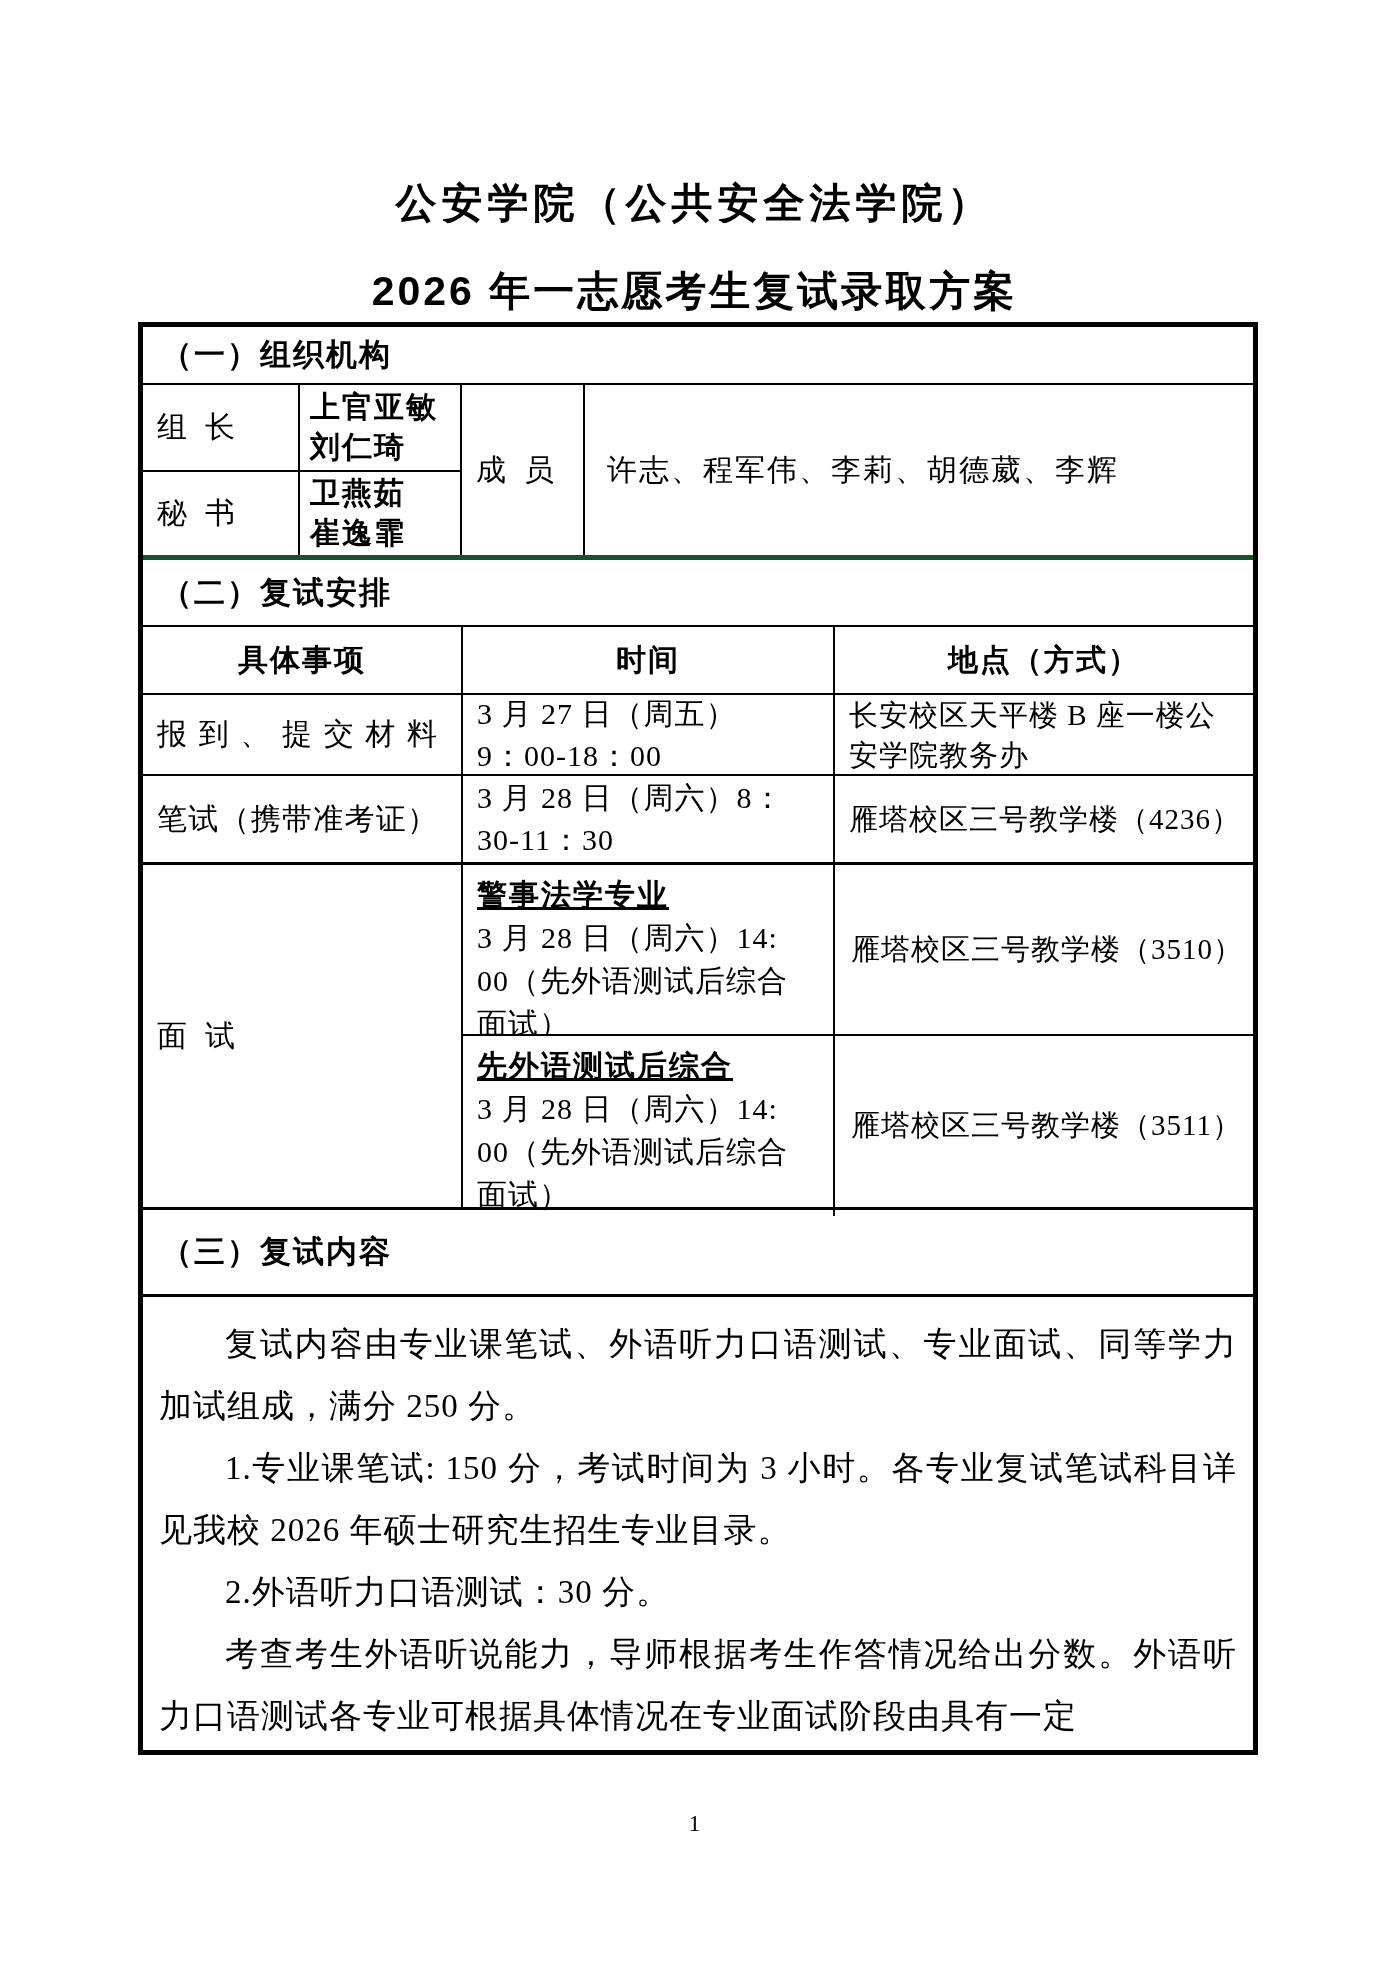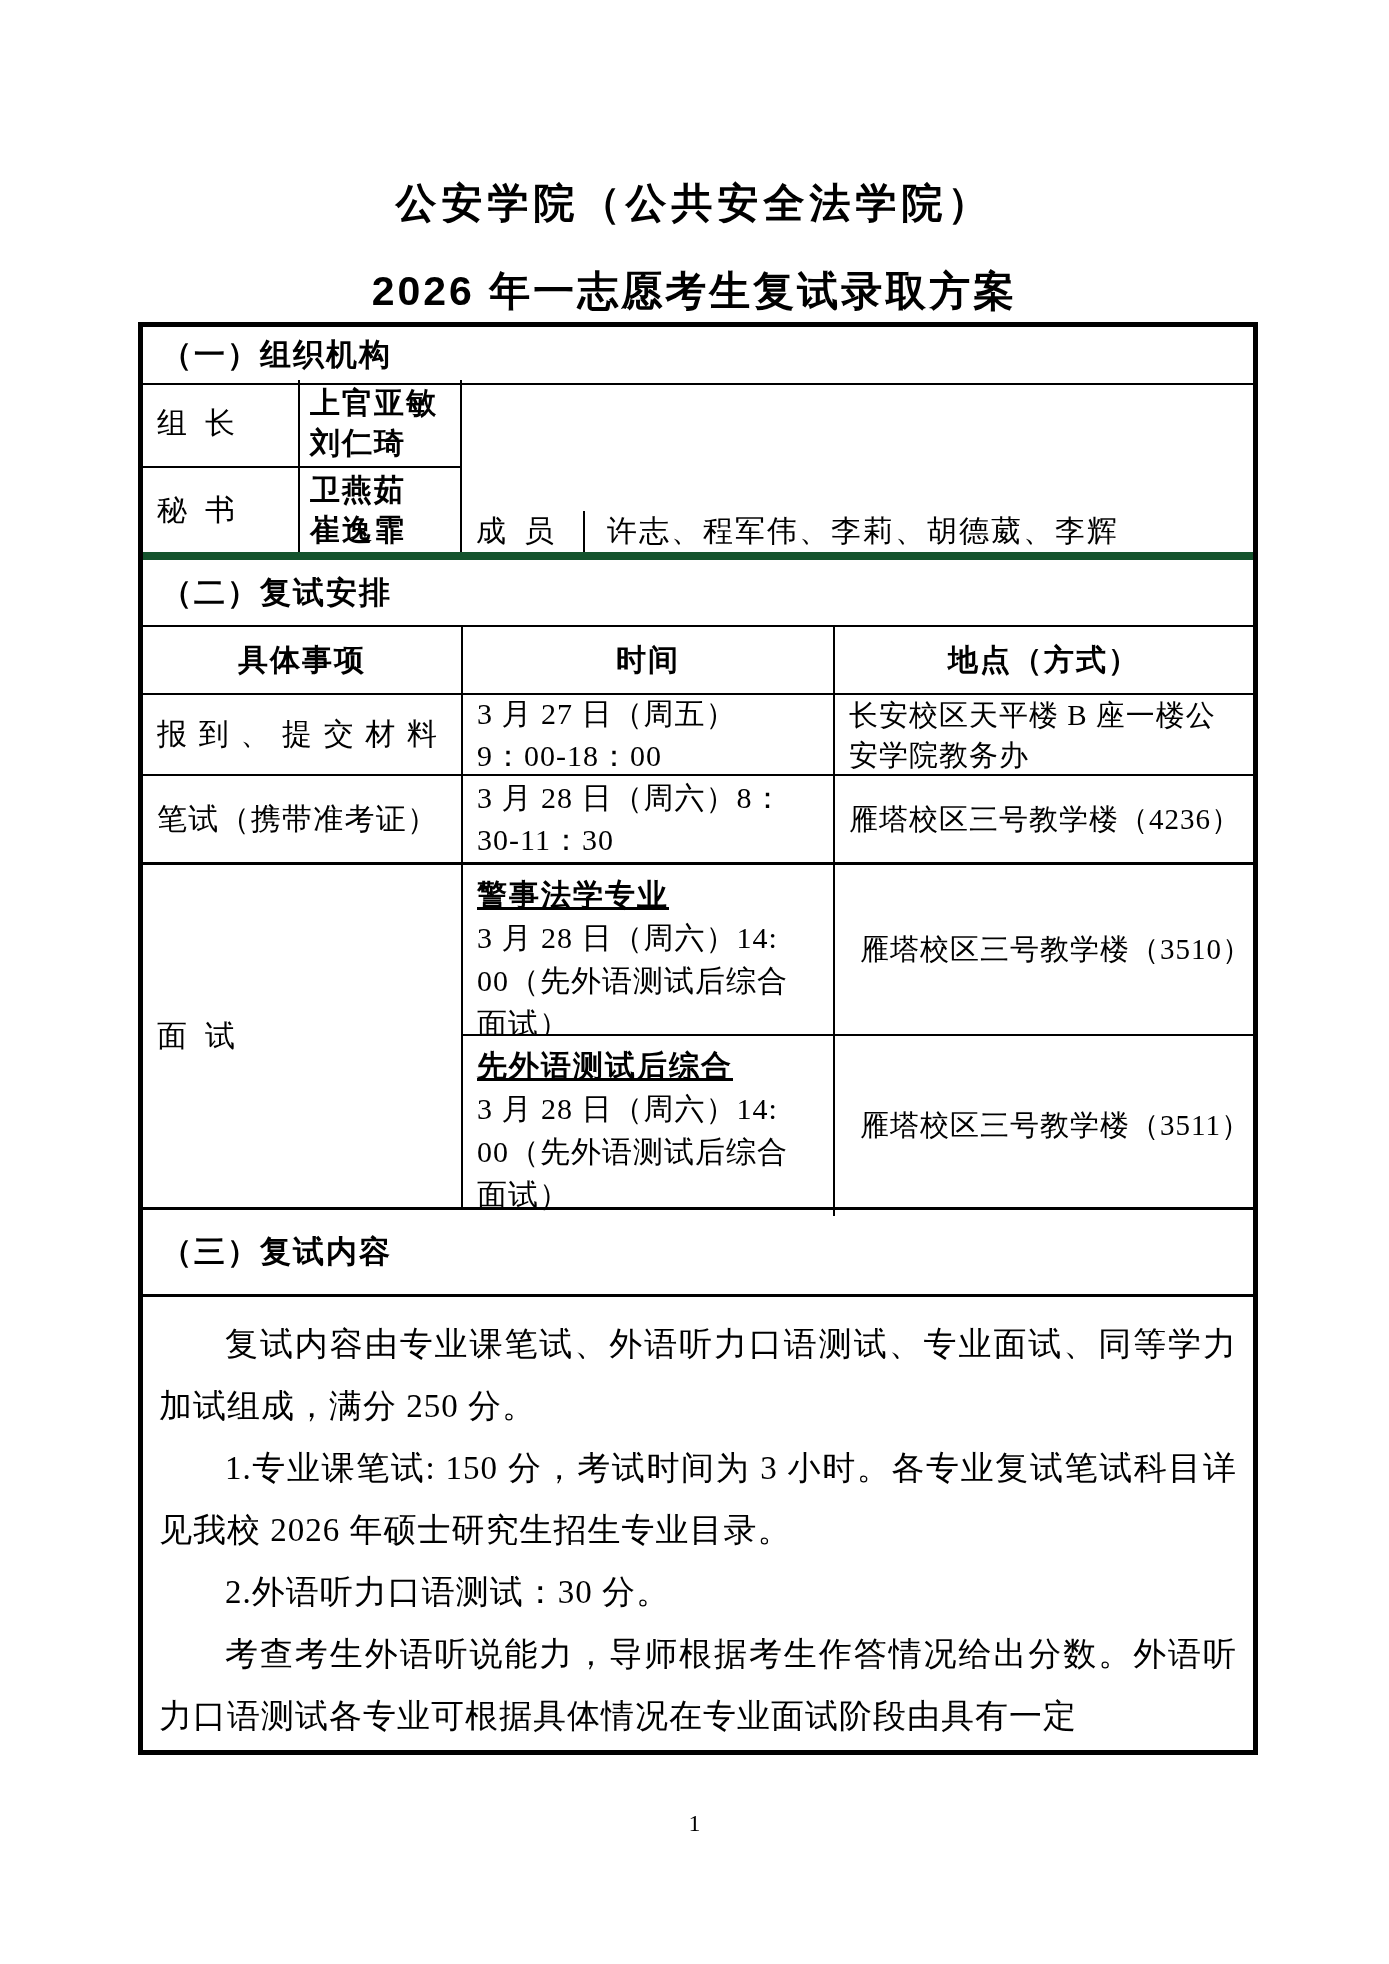--- a/index.html
+++ b/index.html
@@ -25,21 +25,21 @@
   .sec-header {
     align-items:center; padding-left:18px;
     font-family:"Liberation Sans", sans-serif; font-weight:bold;
     font-size:31px; letter-spacing:2px;
   }
   .h1 { height:58px;  border-bottom:2px solid #000; }
   .h2 { height:67px;  border-bottom:2px solid #000; }
   .h3 { height:87px;  border-bottom:3px solid #000; }
 
   
-  .org { height:175px; border-bottom:8px solid #14532d;align-items:flex-end; }
+  .org { height:175px; border-bottom:5px solid #14532d; }
   .col-stack { display:flex; flex-direction:column; }
   .c1 { width:157px; } .c2 { width:162px; }
   .c3 { width:123px; border-right:2px solid #000; display:flex; align-items:center; padding-left:14px; font-size:30px; }
   .c4 { flex:1; display:flex; align-items:center; padding-left:22px; font-size:30px; letter-spacing:2px; }
   .vcell { border-right:2px solid #000; display:flex; align-items:center; padding-left:14px; font-size:30px; }
   .vcell.top { height:88px; border-bottom:2px solid #000; }
   .vcell.bot { height:84px; }
   .names { flex-direction:column; justify-content:center; align-items:flex-start; padding-left:10px; line-height:40px; letter-spacing:2px; }
   .names div { white-space:nowrap;font-weight:bold; }
 
@@ -73,21 +73,21 @@
   .mian-right { flex:1; display:flex; flex-direction:column; }
   .subrow { display:flex; width:100%; }
   .subrow.a { height:171px; border-bottom:2px solid #000; }
   .subrow.b { flex:1; }
   .sub-time {
     width:372px; border-right:2px solid #000; padding:8px 0 0 14px;
     font-size:30px; line-height:43px; letter-spacing:1px; overflow:hidden;
   }
   .sub-time .tl div { white-space:nowrap; }
   .major { font-weight:bold; text-decoration:underline; letter-spacing:2px; white-space:nowrap; }
-  .sub-loc { flex:1; display:flex; align-items:center; padding-left:25px; font-size:29px; letter-spacing:1px; overflow:hidden; }
+  .sub-loc { flex:1; display:flex; align-items:center; padding-left:16px; font-size:29px; letter-spacing:1px; overflow:hidden; }
 
   
   .bodyrow {
     display:block; height:453px; overflow:hidden;
     padding:16px 16px 0 16px; font-size:33px; line-height:62px;
   }
   .bodyrow p { margin:0; text-indent:2em; text-align:justify; letter-spacing:1px; }
 
   .pagenum {
     position:absolute; top:1810px; left:0; width:100%;

